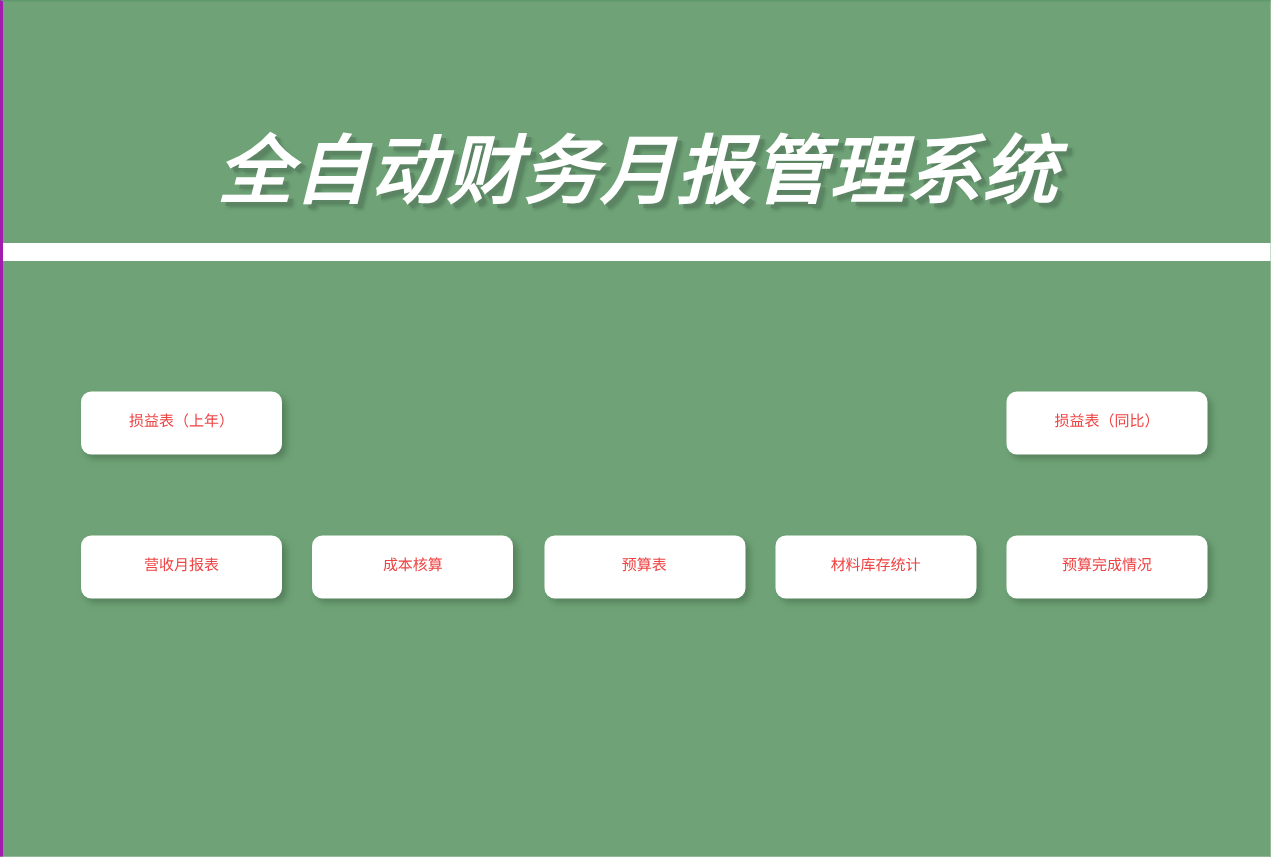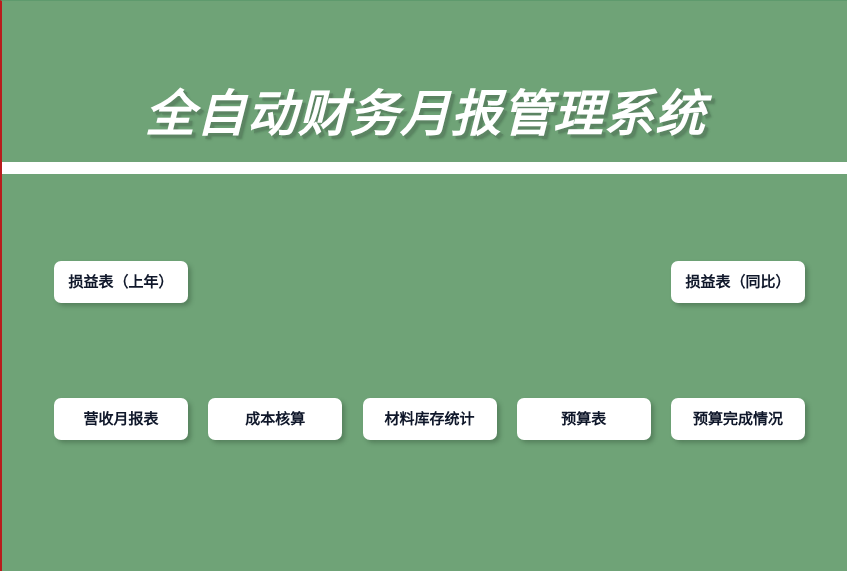--- a/index.html
+++ b/index.html
@@ -14,21 +14,21 @@
     font-family: "Liberation Sans", "DejaVu Sans", sans-serif;
     background: #ffffff;
   }
 
   #app-root {
     position: relative;
     width: 847px;
     height: 571px;
     background: #6fa377;
     box-sizing: border-box;
-    border-left: 2px solid #b91c1c;
+    border-left: 2px solid #a21caf;
     border-top: 1px solid #5e9a6d;
     overflow: hidden;
   }
 
   
   #title-banner {
     position: absolute;
     left: 0;
     top: 0;
     width: 100%;
@@ -79,42 +79,42 @@
     left: 52px;
     width: 751px;
     height: 42px;
     display: flex;
     flex-direction: row;
     justify-content: space-between;
     align-items: center;
   }
 
   #button-row-0 { top: 87px; }
-  #button-row-1 { top: 183px; margin-top: 41px; }
+  #button-row-1 { top: 183px; }
 
   .report-button {
     flex: 0 0 auto;
     width: 134px;
     height: 42px;
     background: #ffffff;
     border: none;
     border-radius: 7px;
     box-shadow: 3px 3px 4px rgba(40, 70, 45, 0.35);
     display: flex;
     align-items: center;
     justify-content: center;
     cursor: pointer;
     padding: 0;
     box-sizing: border-box;
   }
 
   .report-button-label {
-    font-size: 15px;
-    font-weight: bold;
-    color: #0f172a;
+    font-size: 10px;
+    font-weight: normal;
+    color: #ef4444;
     line-height: 42px;
     white-space: nowrap;
     font-family: "DejaVu Sans", "Liberation Sans", sans-serif;
     letter-spacing: 0px;
     -webkit-font-smoothing: none;
   }
 </style>
 </head>
 <body>
 
@@ -138,24 +138,24 @@
     </div>
 
     <div class="button-row" id="button-row-1">
       <button class="report-button">
         <span class="report-button-label">营收月报表</span>
       </button>
       <button class="report-button">
         <span class="report-button-label">成本核算</span>
       </button>
       <button class="report-button">
-        <span class="report-button-label">材料库存统计</span>
+        <span class="report-button-label">预算表</span>
       </button>
       <button class="report-button">
-        <span class="report-button-label">预算表</span>
+        <span class="report-button-label">材料库存统计</span>
       </button>
       <button class="report-button">
         <span class="report-button-label">预算完成情况</span>
       </button>
     </div>
 
   </div>
 
 </div>
 

